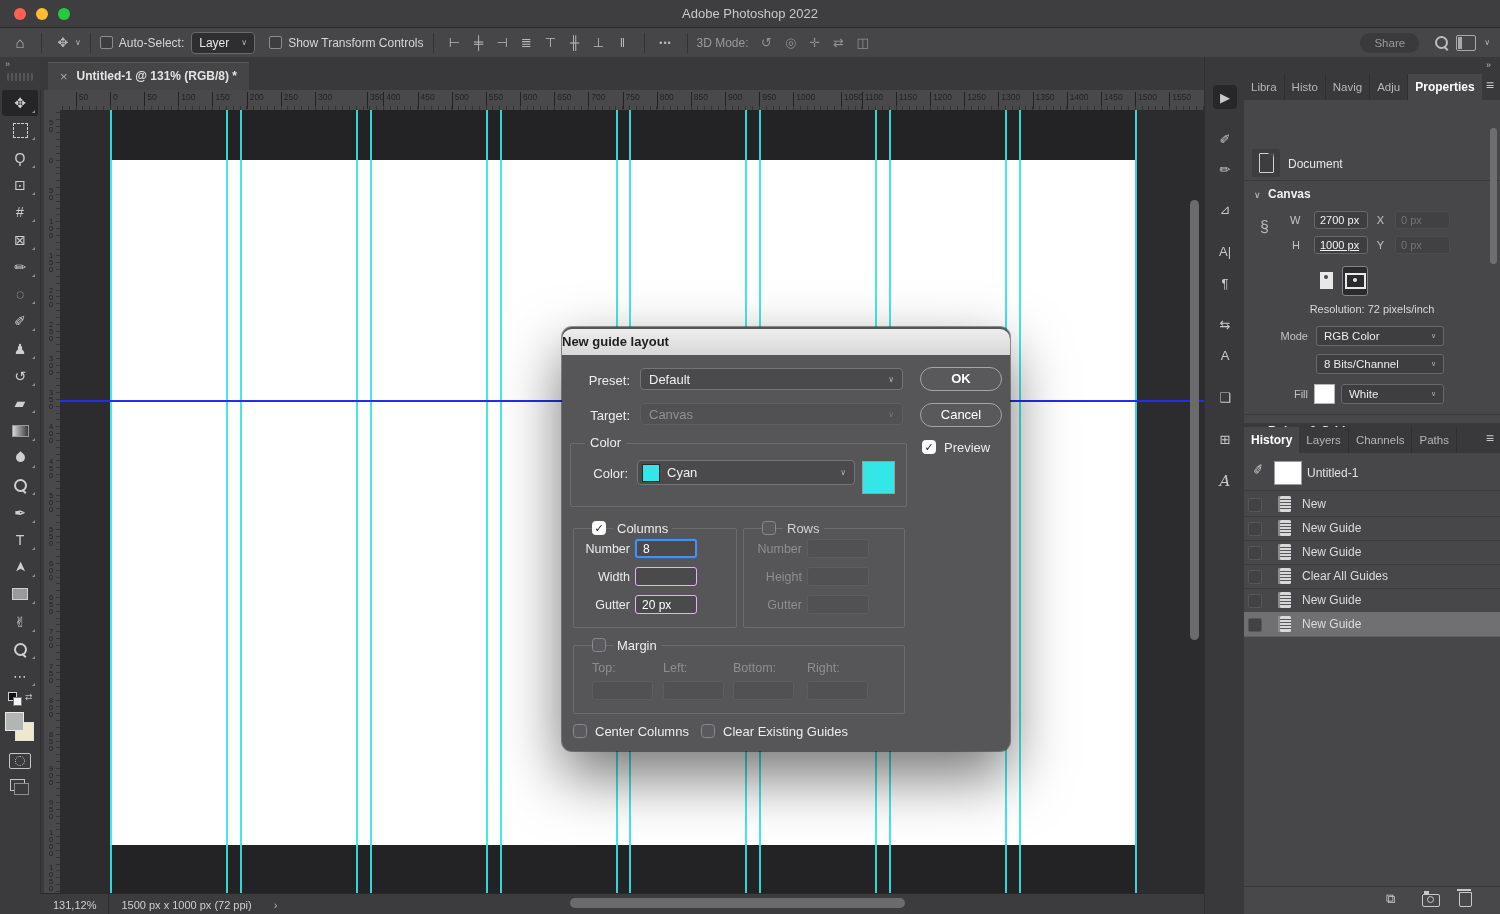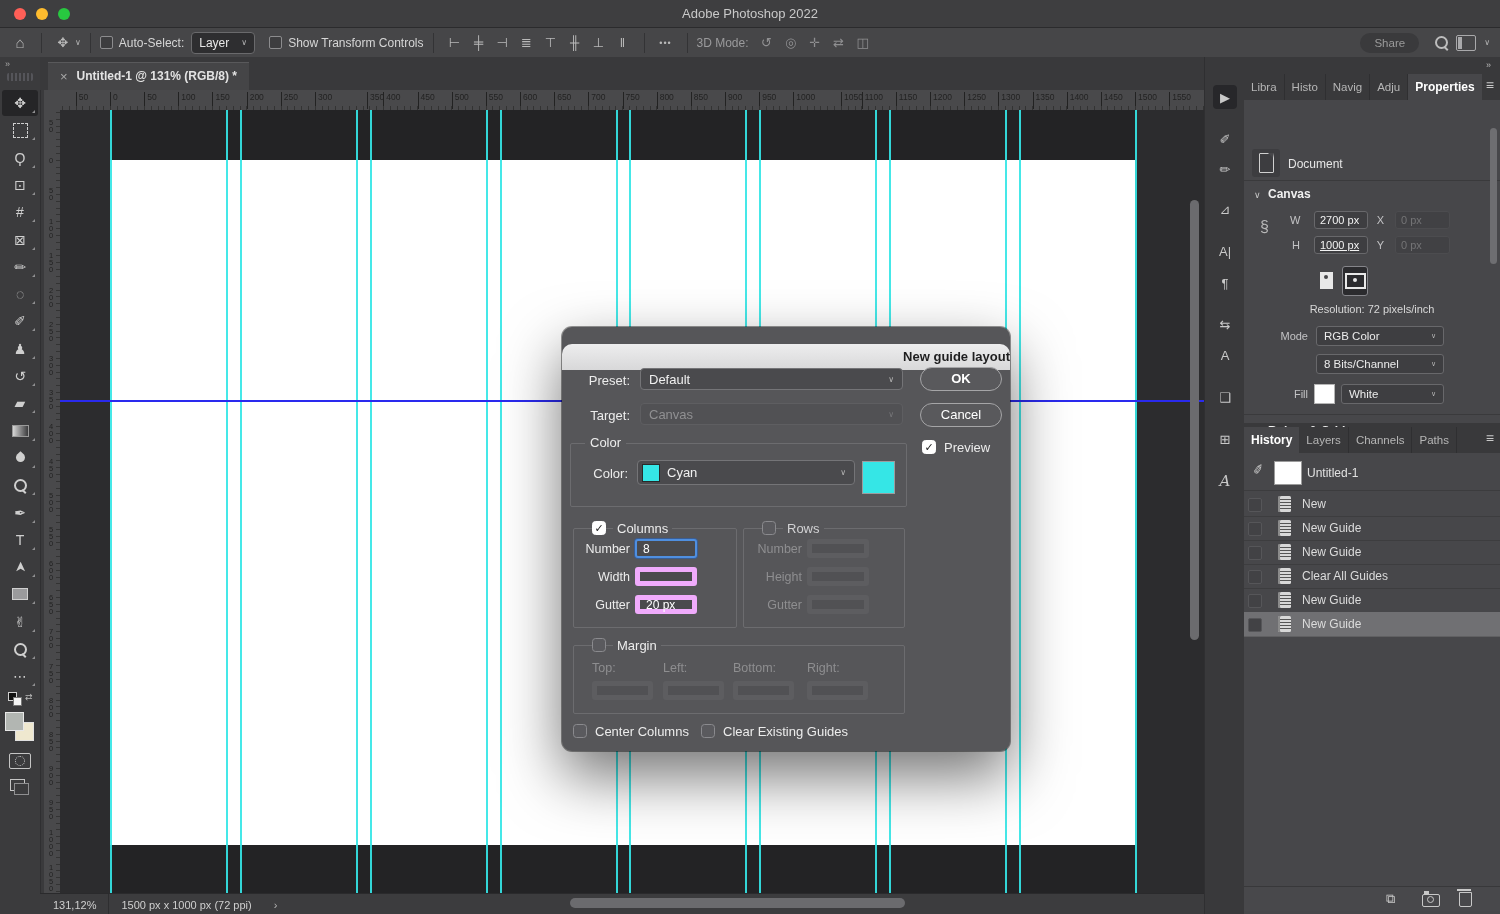--- a/index.html
+++ b/index.html
@@ -67,34 +67,34 @@
   .cv-dark-bot{position:absolute;left:50px;top:735px;width:1025px;height:48px;background:#232325;}
   .guide-v{position:absolute;top:0;height:783px;width:2px;opacity:.92;}
   .guide-h{position:absolute;left:0;width:1144px;height:2px;}
   .vsb{position:absolute;left:1130px;top:90px;width:9px;height:440px;background:#6b6b6e;border-radius:5px;}
   .statusbar{position:absolute;left:0;top:836px;width:1164px;height:21px;background:#3c3c3e;border-top:1px solid #2a2a2c;display:flex;align-items:center;font-size:11px;color:#cfcfcf;}
   .ssep{width:1px;height:21px;background:#2e2e30;margin:0 12px;flex:none;}
   .hsb{position:absolute;left:530px;top:841px;width:335px;height:10px;background:#6b6b6e;border-radius:5px;}
   
   .dialog{position:absolute;left:562px;top:327px;width:448px;height:424px;background:#565659;border-radius:10px;
           box-shadow:0 25px 60px rgba(0,0,0,.55),0 0 0 1px rgba(0,0,0,.4);z-index:50;font-size:13px;}
-  .dlg-title{position:absolute;left:0;top:17px;width:100%;height:26px;background:linear-gradient(#ededee,#d8d8d9);border-radius:10px 10px 0 0;
-             color:#1e1e1f;font-size:13px;font-weight:700;text-align:right;line-height:26px;}
+  .dlg-title{position:absolute;left:0;top:2px;width:100%;height:26px;background:linear-gradient(#ededee,#d8d8d9);border-radius:10px 10px 0 0;
+             color:#1e1e1f;font-size:13px;font-weight:700;text-align:left;line-height:26px;}
   .dlg-label{position:absolute;text-align:right;color:#ececec;}
   .dlg-label.dim{color:#8e8e90;}
   .drop{position:absolute;background:#4a4a4d;border:1px solid #747477;border-radius:4px;display:flex;align-items:center;color:#f0f0f0;padding:0 8px;box-sizing:border-box;}
   .drop .chev{margin-left:auto;}
   .drop.disabled{color:#909092;border-color:#5e5e61;background:#515154;}
   .drop.disabled .chev{color:#77777a;}
   .btn{position:absolute;border:1px solid #a5a5a7;border-radius:12px;background:#59595c;color:#fff;text-align:center;box-sizing:border-box;}
   .cb{position:absolute;width:14px;height:14px;border-radius:3.5px;background:#5a5a5e;border:1px solid #8a8a8e;box-sizing:border-box;}
   .cb.checked{background:#fff;border-color:#fff;color:#1a1a1a;font-size:11px;font-weight:700;text-align:center;line-height:13px;}
   .fs{position:absolute;border:1px solid #6c6c6f;border-radius:2px;}
   .fs-legend{position:absolute;top:-9px;left:14px;background:#565659;padding:0 5px;color:#ededed;}
-  .inp{position:absolute;background:#4a4a4d;border:5px solid #f0abfc;border-radius:3px;height:19px;font-size:12px;color:#fff;
+  .inp{position:absolute;background:#4a4a4d;border:1px solid #f0abfc;border-radius:3px;height:19px;font-size:12px;color:#fff;
        display:flex;align-items:center;padding:0 6px;box-sizing:border-box;}
   .inp.focus{border:2px solid #4f8fe0;box-shadow:0 0 0 1px rgba(40,100,190,.6);}
   .inp.disabled{background:#515154;border-color:#5d5d60;}
   .swatch-lg{position:absolute;border:1px solid #9c9c9e;}
   .mini-swatch{width:16px;height:16px;border:1px solid #2a2a2a;margin-right:7px;flex:none;}
   
   .dock{position:absolute;left:1204px;top:57px;width:40px;height:857px;background:#39393b;border-left:1px solid #2f2f31;}
   .dock-ic{position:absolute;left:8px;width:24px;height:24px;display:flex;align-items:center;justify-content:center;color:#c9c9c9;font-size:13px;border-radius:4px;}
   .dock-ic.tile{background:#27272a;}
   .dock-ic.italic{font-family:"DejaVu Serif",serif;font-style:italic;font-size:15px;}

